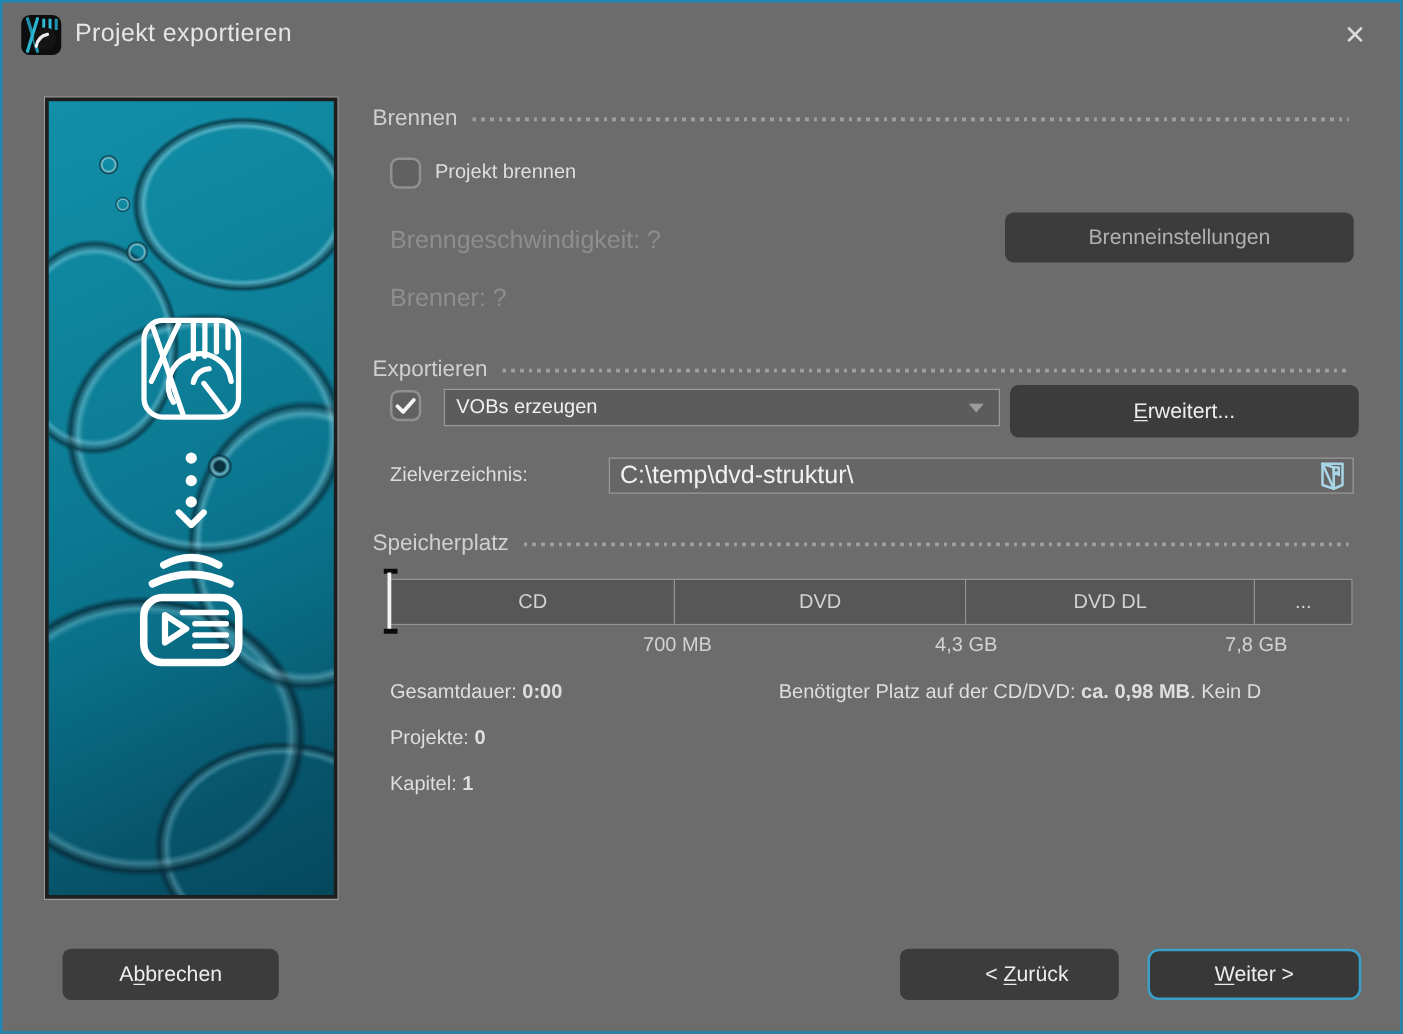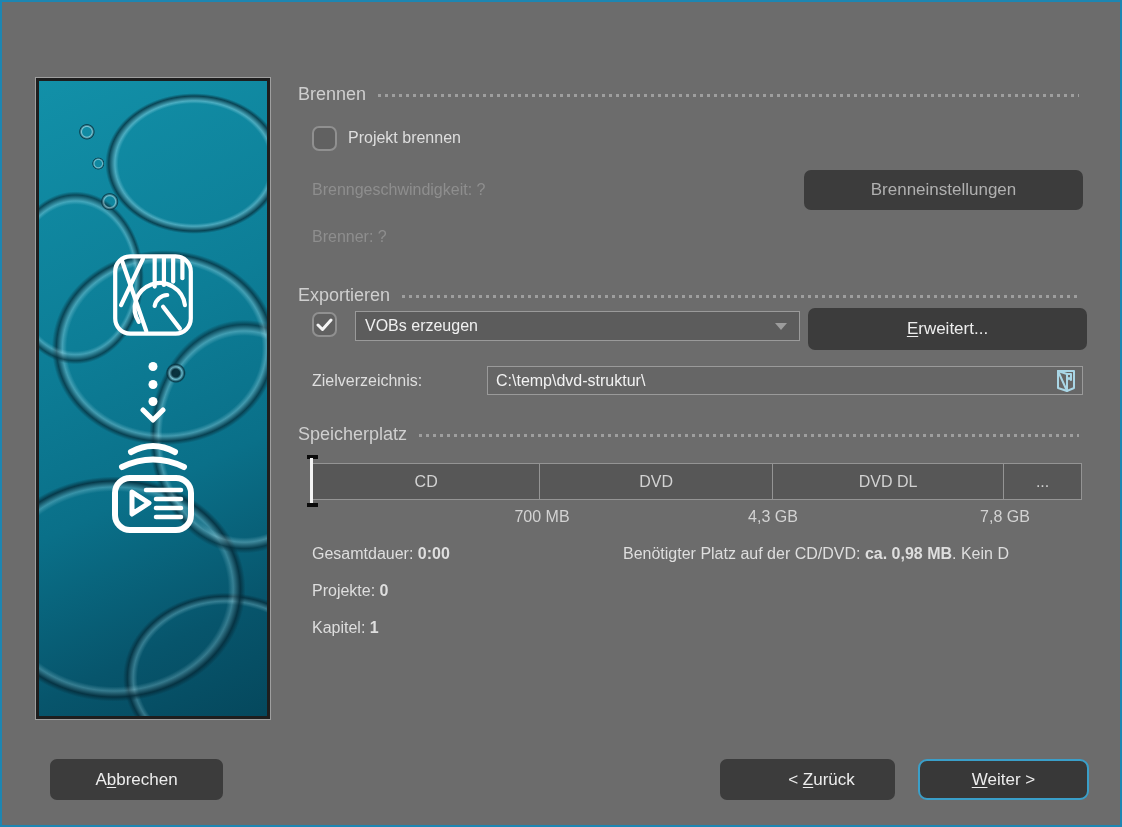--- a/index.html
+++ b/index.html
@@ -59,21 +59,21 @@
   .sec-header .txt { font-size:18px; color:#cfcfcf; white-space:nowrap; }
   .dotline {
     flex:1; height:3px; margin-left:12px; margin-top:3px;
     background:repeating-linear-gradient(to right, #9e9e9e 0 3px, rgba(0,0,0,0) 3px 7px);
   }
   .h-brennen { top:81px; }
   .h-export  { top:282px; }
   .h-speicher{ top:421px; }
 
   .label { font-size:16px; color:#dedede; }
-  .disabled-label { font-size:16px; color:#8e8e8e; }
+  .disabled-label { font-size:20px; color:#8e8e8e; }
 
   .checkbox {
     position:absolute; width:25px; height:25px; border:2px solid #909090;
     border-radius:7px; background:#616161;
   }
   .cb-burn { left:310px; top:124px; }
   .cb-vobs { left:310px; top:310px; display:flex; align-items:center; justify-content:center; }
 
   .lbl-burn   { position:absolute; left:346px; top:127px; }
   .lbl-speed  { position:absolute; left:310px; top:179px; }
@@ -98,21 +98,21 @@
     border-top:7px solid #9c9c9c;
   }
 
   .lbl-target { position:absolute; left:310px; top:370px; }
   .path-wrap {
     position:absolute; left:485px; top:364px; width:596px; height:29px;
     background:#666; border:1px solid #9a9a9a; display:flex; align-items:center;
   }
   .path-wrap input {
     flex:1; height:100%; background:none; border:none; outline:none;
-    padding-left:8px; font-size:16px; color:#f2f2f2; font-family:"Liberation Sans",sans-serif;
+    padding-left:8px; font-size:20px; color:#f2f2f2; font-family:"Liberation Sans",sans-serif;
   }
   .folder-ico { width:24px; margin-right:4px; flex:0 0 auto; }
 
   
   .cap-bar {
     position:absolute; left:310px; top:461px; width:770px; height:37px;
     border:1px solid #949494; display:flex;
   }
   .cap-seg {
     background:#575757; border-right:1px solid #949494;
@@ -148,20 +148,36 @@
     left:916px; top:757px; width:171px; height:41px;
     border:2px solid #3a9fc9; border-radius:9px; background:#383838;
   }
   .u { text-decoration:underline; text-underline-offset:2px; }
 </style>
 </head>
 <body>
 
 <div class="window">
 
+  <div class="titlebar">
+    <div class="app-icon">
+      <svg width="34" height="34" viewBox="0 0 34 34">
+        <rect x="1" y="1" width="32" height="32" rx="7" fill="#0d0d0d"></rect>
+        <path d="M6,4 L14,30" stroke="#1f93ad" stroke-width="2.6" stroke-linecap="round"></path>
+        <path d="M14,4 L6,30" stroke="#2ab4cf" stroke-width="2.6" stroke-linecap="round"></path>
+        <line x1="19" y1="4" x2="19" y2="13" stroke="#2fb9d4" stroke-width="2.4"></line>
+        <line x1="24" y1="4" x2="24" y2="13" stroke="#2fb9d4" stroke-width="2.4"></line>
+        <line x1="29" y1="4" x2="29" y2="13" stroke="#1f93ad" stroke-width="2.4"></line>
+        <circle cx="20" cy="20" r="9" fill="#141414"></circle>
+        <path d="M13,26 Q14.5,18 22,16.5" stroke="#ececec" stroke-width="2.6" fill="none" stroke-linecap="round"></path>
+      </svg>
+    </div>
+    <div class="dialog-title">Projekt exportieren</div>
+    <div class="close-btn">✕</div>
+  </div>
 
   <div class="preview">
     <div class="photo">
       <div class="logo-mark">
         <svg width="84" height="86" viewBox="0 0 100 100" fill="none" stroke="#ffffff" stroke-width="5" stroke-linecap="round">
           <rect x="5" y="4" width="90" height="92" rx="18"></rect>
           <path d="M13,9 L42,93"></path>
           <path d="M38,7 L12,62"></path>
           <line x1="52" y1="6" x2="52" y2="40"></line>
           <line x1="63" y1="6" x2="63" y2="38"></line>

